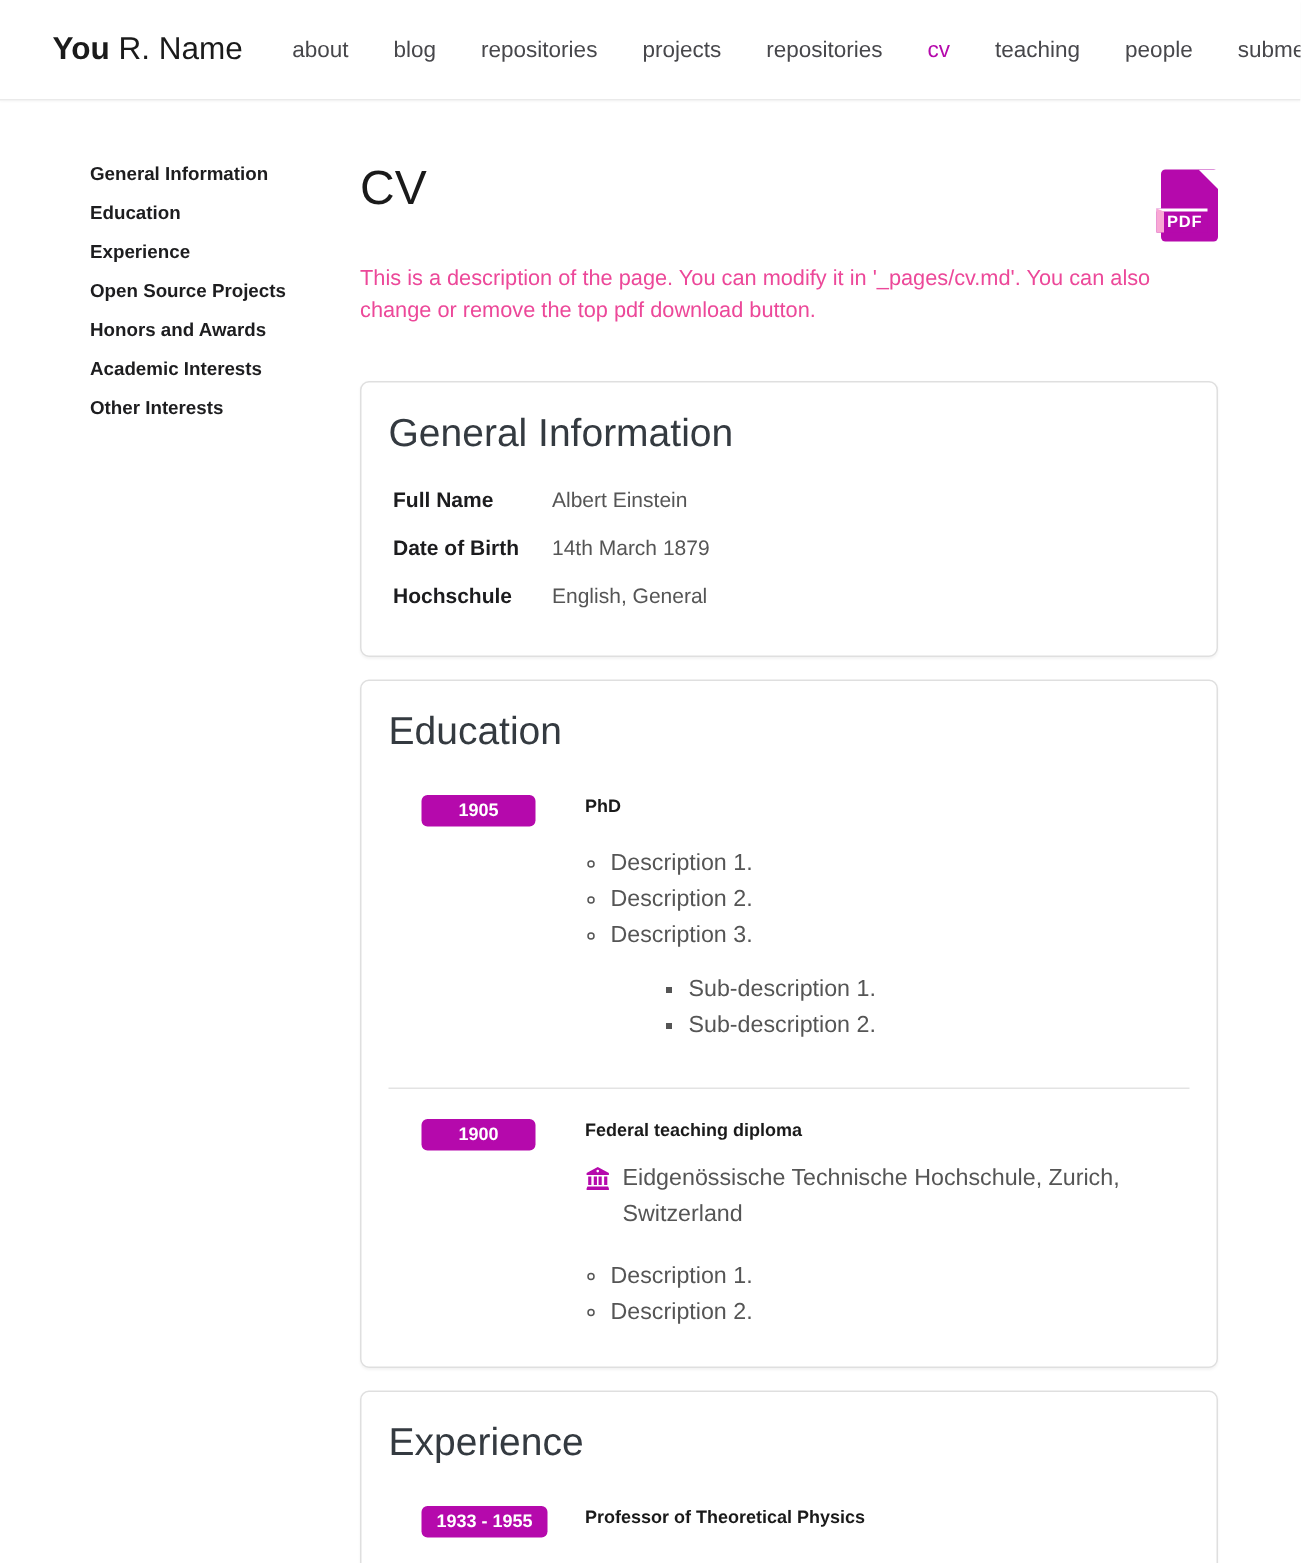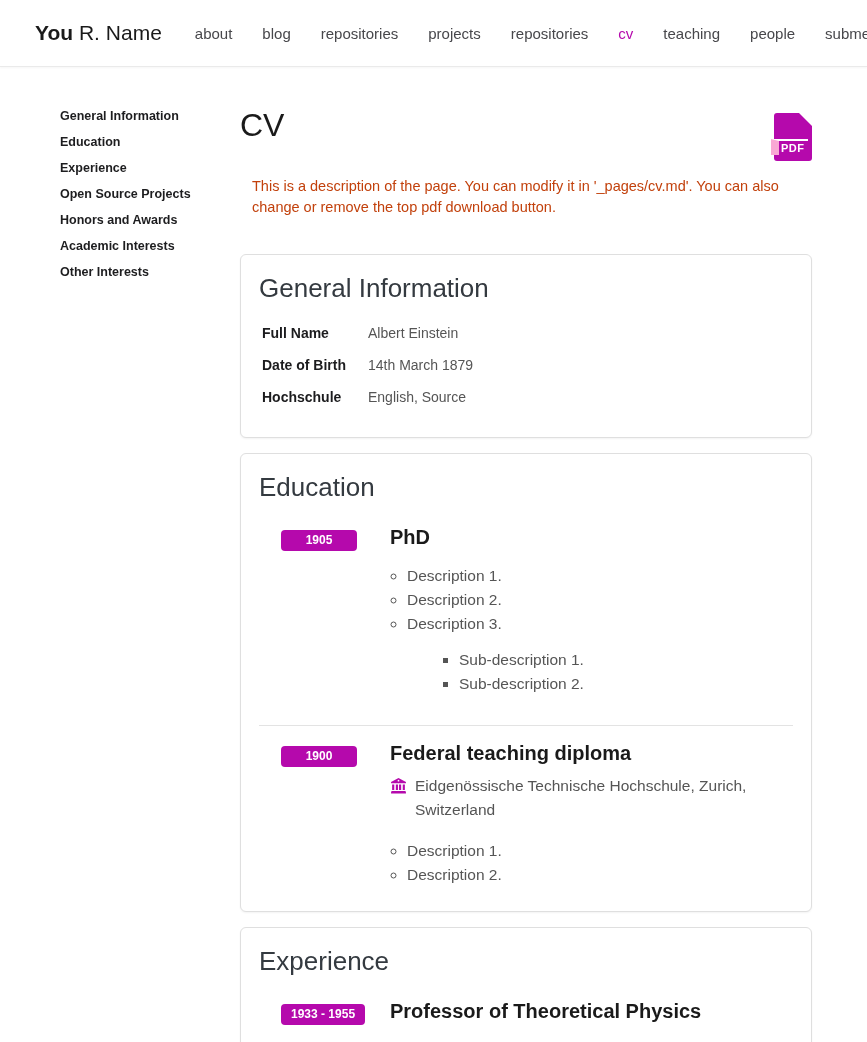--- a/index.html
+++ b/index.html
@@ -58,22 +58,22 @@
     position: absolute;
     left: 240px; top: 57px;
     width: 572px;
     padding-top: 48px;
   }
   .page-header { display: flex; justify-content: space-between; align-items: flex-start; }
   .page-title { font-size: 32px; font-weight: 400; color: #1a1a1a; margin: 0; line-height: 40px; }
   .page-desc {
     font-size: 14.5px;
     line-height: 21px;
-    color: #c2410c;
-    margin: 15px 0 0 12px;
+    color: #ec4899;
+    margin: 15px 0 0 0;
     width: 572px;
   }
 
   
   .pdf-btn { display: block; margin-top: 8px; cursor: pointer; text-decoration: none; }
   .pdf-file {
     position: relative;
     display: block;
     width: 38px; height: 48px;
     background: #b509ac;
@@ -84,21 +84,21 @@
     top: 0; right: 0;
     width: 13px; height: 13px;
     background: #fff;
     clip-path: polygon(0 0, 100% 0, 100% 100%);
   }
   .pdf-label {
     position: absolute;
     left: -3px; bottom: 6px;
     background: #b509ac;
     border-top: 2px solid #fff;
-    border-left: 8px solid #f9a8d4;
+    border-left: 5px solid #f9a8d4;
     color: #fff;
     font-weight: 700;
     font-size: 11px;
     letter-spacing: .5px;
     padding: 1px 3px 1px 2px;
     line-height: 12px;
   }
 
   
   .card {
@@ -136,21 +136,21 @@
     color: #fff;
     font-size: 12px;
     font-weight: 700;
     padding: 4px 10px;
     border-radius: 4px;
     line-height: 13px;
     white-space: nowrap;
   }
   .entry-content { flex: 1; }
   .entry-title {
-    font-size: 20px;
+    font-size: 12px;
     font-weight: 700;
     color: #1a1a1a;
     margin: 0 0 11px 0;
     line-height: 19px;
   }
   .inst { display: flex; align-items: flex-start; color: #555; font-size: 15.5px; line-height: 24px; }
   .inst-icon { flex-shrink: 0; margin-right: 8px; padding-top: 4px; display: inline-flex; }
   .desc-list {
     margin: 17px 0 0 0;
     padding-left: 17px;
@@ -218,21 +218,21 @@
       <div class="info-row">
         <span class="info-label">Full Name</span>
         <span class="info-value">Albert Einstein</span>
       </div>
       <div class="info-row">
         <span class="info-label">Date of Birth</span>
         <span class="info-value">14th March 1879</span>
       </div>
       <div class="info-row">
         <span class="info-label">Hochschule</span>
-        <span class="info-value">English, Source</span>
+        <span class="info-value">English, General</span>
       </div>
     </div>
   </section>
 
   <section class="card timeline">
     <h3 class="card-title">Education</h3>
 
     <div class="entry">
       <div class="entry-year">
         <span class="badge-year">1905</span>

